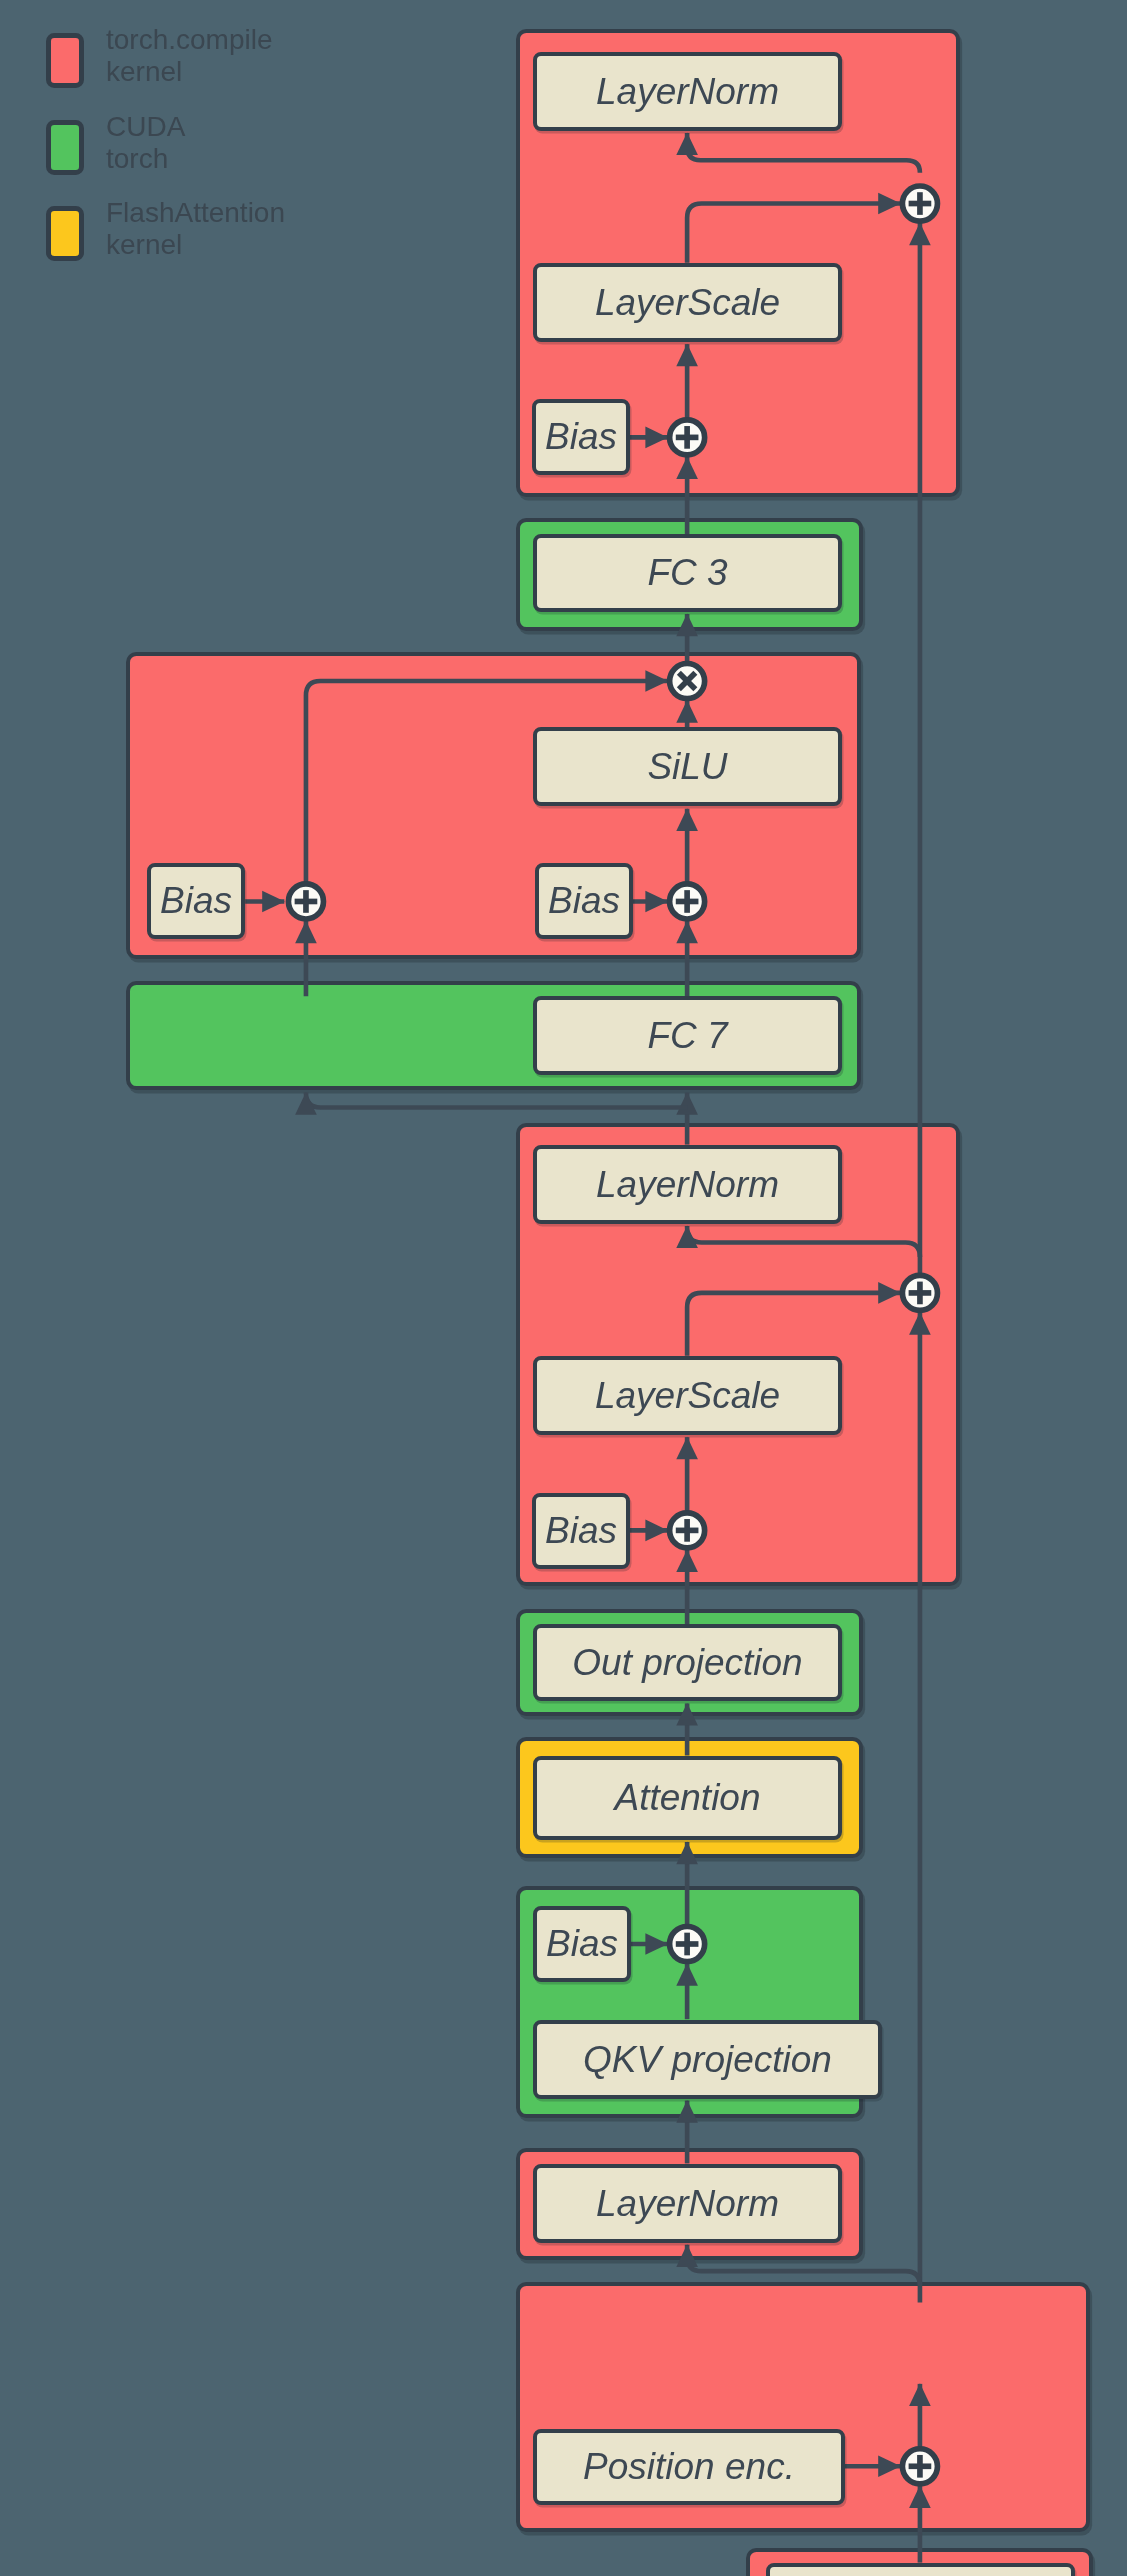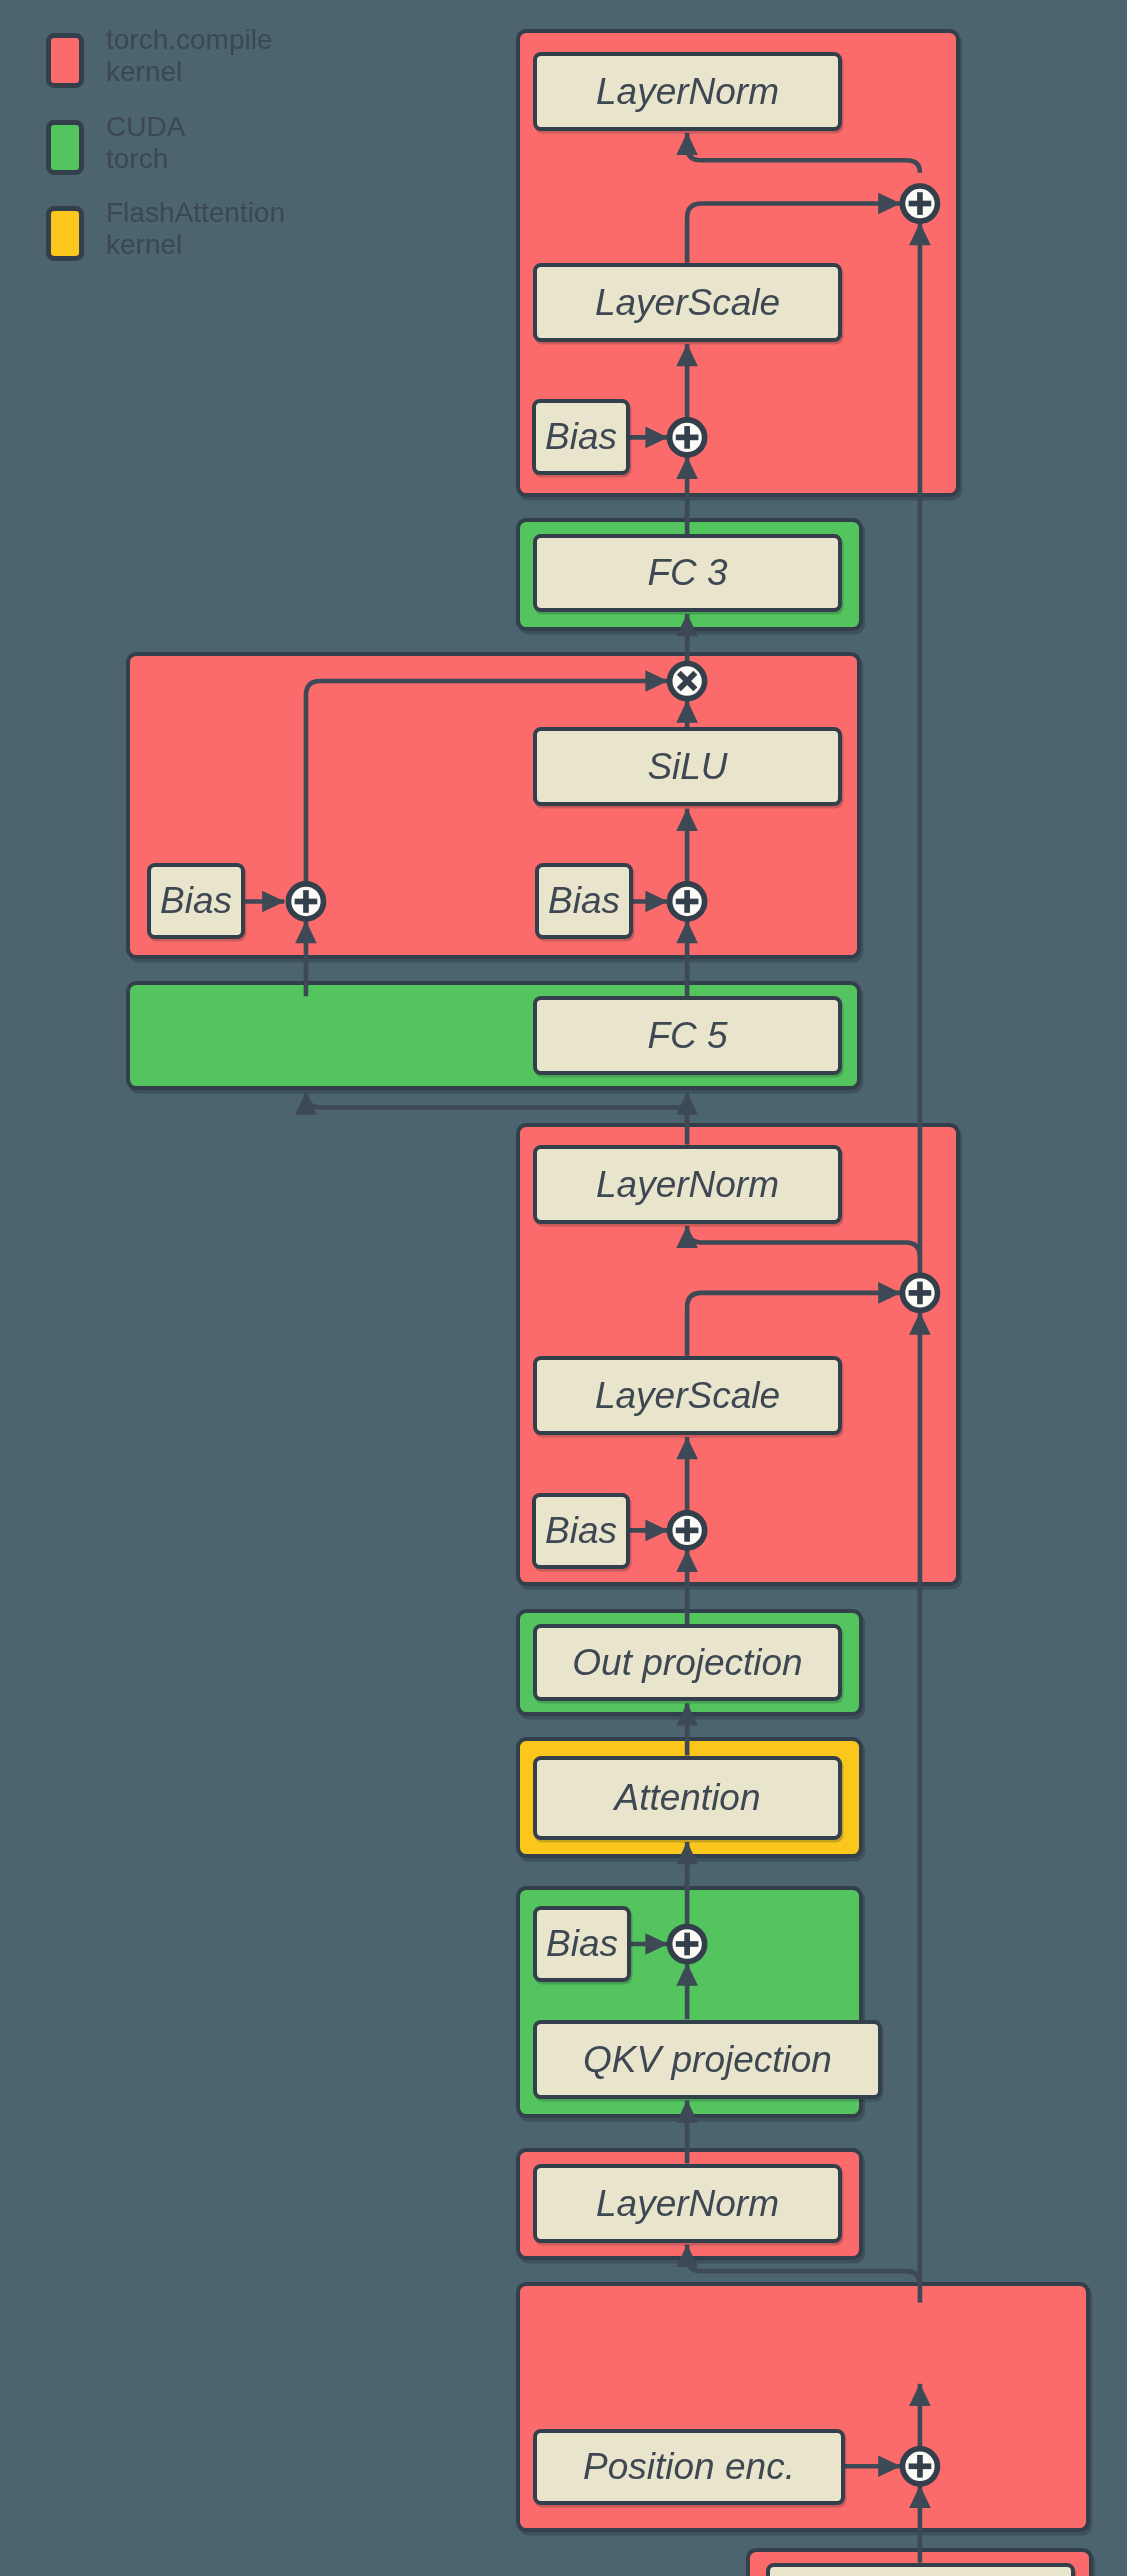--- a/index.html
+++ b/index.html
@@ -158,21 +158,21 @@
     </g>
   </svg>
 
   <div class="node" style="left:533px;top:52px;width:309px;height:79px">LayerNorm</div>
   <div class="node" style="left:533px;top:263px;width:309px;height:79px">LayerScale</div>
   <div class="node" style="left:532px;top:399px;width:98px;height:76px">Bias</div>
   <div class="node" style="left:533px;top:534px;width:309px;height:78px">FC 3</div>
   <div class="node" style="left:533px;top:727px;width:309px;height:79px">SiLU</div>
   <div class="node" style="left:147px;top:863px;width:98px;height:76px">Bias</div>
   <div class="node" style="left:535px;top:863px;width:98px;height:76px">Bias</div>
-  <div class="node" style="left:533px;top:996px;width:309px;height:79px">FC 5</div>
+  <div class="node" style="left:533px;top:996px;width:309px;height:79px">FC 7</div>
   <div class="node" style="left:533px;top:1145px;width:309px;height:79px">LayerNorm</div>
   <div class="node" style="left:533px;top:1356px;width:309px;height:79px">LayerScale</div>
   <div class="node" style="left:532px;top:1493px;width:98px;height:76px">Bias</div>
   <div class="node" style="left:533px;top:1624px;width:309px;height:77px">Out projection</div>
   <div class="node" style="left:533px;top:1756px;width:309px;height:84px">Attention</div>
   <div class="node" style="left:533px;top:1906px;width:98px;height:76px">Bias</div>
   <div class="node" style="left:533px;top:2020px;width:349px;height:79px">QKV projection</div>
   <div class="node" style="left:533px;top:2164px;width:309px;height:79px">LayerNorm</div>
   <div class="node" style="left:533px;top:2429px;width:312px;height:76px">Position enc.</div>
   <div class="node" style="left:766px;top:2563px;width:309px;height:79px">Convolution</div>

